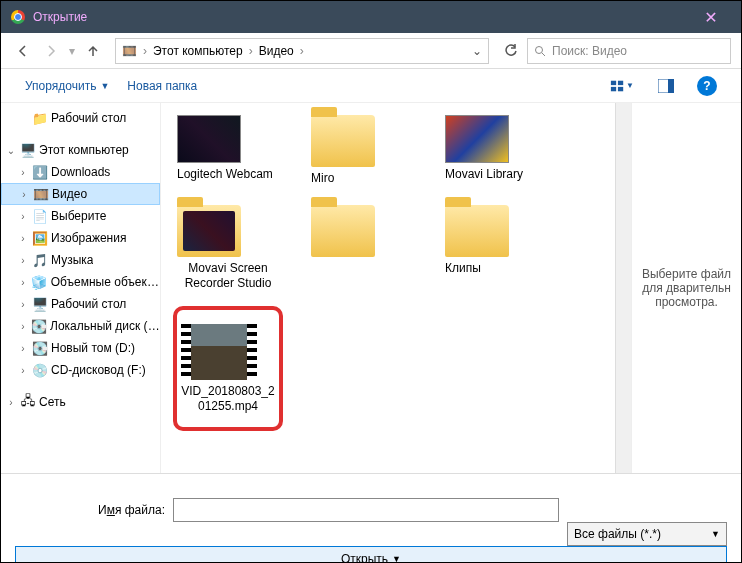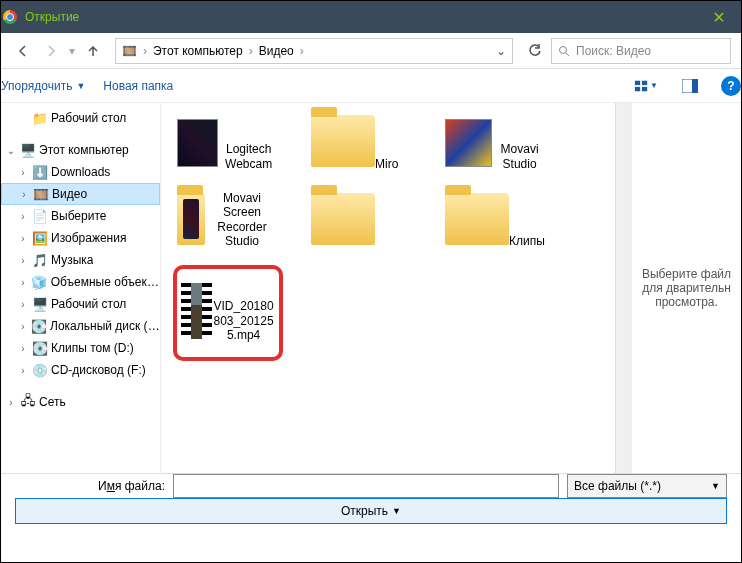--- a/index.html
+++ b/index.html
@@ -1,66 +1,66 @@
 <!DOCTYPE html>
 <html><head>
 <meta charset="utf-8">
 <style>
 * { margin: 0; padding: 0; box-sizing: border-box; font-family: "Segoe UI", Tahoma, sans-serif; font-size: 12px; }
 body { background: #fff; width: 742px; height: 563px; border: 1px solid #000; position: relative; }
-.titlebar { background: #3a4a5a; color: #84cc16; height: 32px; display: flex; align-items: center; padding: 0 2px; }
+.titlebar { background: #3a4a5a; color: #f0abfc; height: 32px; display: flex; align-items: center; padding: 0 10px; }
 .titlebar .chrome-icon { width: 14px; height: 14px; margin-right: 8px; border-radius: 50%; background: conic-gradient(#ea4335 0 120deg, #34a853 120deg 240deg, #fbbc05 240deg 360deg); position: relative; }
 .titlebar .chrome-icon::after { content: ""; position: absolute; inset: 3px; border-radius: 50%; background: #4285f4; border: 1px solid #fff; }
 .titlebar .title { flex: 1; }
 .titlebar .close { width: 40px; text-align: center; font-size: 16px; cursor: pointer; }
 .navbar { height: 36px; display: flex; align-items: center; gap: 4px; padding: 0 10px; border-bottom: 1px solid #ddd; }
 .nav-btn { width: 24px; height: 24px; display: flex; align-items: center; justify-content: center; color: #555; cursor: pointer; }
 .nav-btn.disabled { color: #bbb; }
 .nav-sep { color: #aaa; margin: 0 2px; }
 .addressbar { flex: 1; height: 26px; border: 1px solid #ccc; display: flex; align-items: center; padding: 0 6px; gap: 6px; margin: 0 6px; }
 .addressbar .crumb { cursor: pointer; }
 .addressbar .arrow { color: #888; }
 .addr-dd { color: #555; }
-.searchbox { width: 180px; height: 26px; border: 1px solid #ccc; display: flex; align-items: center; padding: 0 6px; gap: 6px; color: #888; text-align: center; }
-.toolbar { height: 34px; display: flex; align-items: center; padding: 0 0; gap: 18px; border-bottom: 1px solid #eee; }
+.searchbox { width: 204px; height: 26px; border: 1px solid #ccc; display: flex; align-items: center; padding: 0 6px; gap: 6px; color: #888; text-align: center; }
+.toolbar { height: 34px; display: flex; align-items: center; padding: 0 24px; gap: 18px; border-bottom: 1px solid #eee; }
 .toolbar .tb-item { color: #1a5aa0; cursor: pointer; display: flex; align-items: center; gap: 4px; }
 .toolbar .spacer { flex: 1; }
 .toolbar .view-btn { width: 26px; height: 22px; display: flex; align-items: center; justify-content: center; border: 1px solid transparent; cursor: pointer; color: #1a5aa0; }
 .toolbar .help-btn { width: 20px; height: 20px; border-radius: 50%; background: #0078d7; color: #fff; display: flex; align-items: center; justify-content: center; font-weight: bold; cursor: pointer; }
 .body-area { display: flex; height: 370px; }
 .tree { width: 160px; border-right: 1px solid #eee; overflow: hidden; padding-top: 4px; }
 .tree-item { display: flex; align-items: center; height: 22px; padding-left: 4px; gap: 2px; cursor: pointer; white-space: nowrap; }
 .tree-item .exp { width: 12px; color: #666; font-size: 10px; text-align: center; }
 .tree-item .ticon { width: 18px; text-align: center; font-size: 13px; }
 .tree-item .tlabel { overflow: hidden; text-overflow: ellipsis; text-align: right; }
 .tree-item.selected { background: #cce8ff; border: 1px solid #99d1ff; }
 .tree-item.l1 { padding-left: 16px; }
 .files { flex: 1; padding: 8px 12px; overflow: hidden; position: relative; }
 .files-grid { display: flex; flex-wrap: wrap; gap: 12px 24px; align-content: flex-start; }
-.file-item { width: 110px; display: flex; flex-direction: row; align-items: flex-end; text-align: center; cursor: pointer; padding: 4px; }
+.file-item { width: 110px; display: flex; flex-direction: column; align-items: flex-start; text-align: center; cursor: pointer; padding: 4px; }
 .file-item.highlighted { border: 4px solid #e03030; border-radius: 10px; padding: 14px 4px; }
 .folder-ico { width: 64px; height: 52px; background: linear-gradient(#ffe9a8,#f0c24b); border-radius: 4px 4px 2px 2px; position: relative; margin-bottom: 4px; }
 .folder-ico::before { content: ""; position: absolute; top: -8px; left: 0; width: 26px; height: 10px; background: #f0c24b; border-radius: 2px 2px 0 0; }
 .folder-ico.withthumb::after { content: ""; position: absolute; inset: 6px; background: linear-gradient(45deg,#1a2340,#3a1020,#201030); border-radius: 2px; }
 .thumb-dark { width: 64px; height: 48px; background: linear-gradient(45deg,#0a0a1a,#201028,#101820); border: 1px solid #888; margin-bottom: 4px; }
 .thumb-color { width: 64px; height: 48px; background: linear-gradient(135deg,#d04020,#2040a0,#f0c020); border: 1px solid #888; margin-bottom: 4px; }
 .gear-ico { width: 48px; height: 48px; border-radius: 50%; background: radial-gradient(circle,#eee 35%,#ccc 36% 60%,transparent 61%), #ddd; border: 1px solid #bbb; margin-bottom: 4px; position: relative; }
 .video-thumb { width: 76px; height: 56px; background: #5a5040; position: relative; margin-bottom: 4px; }
 .video-thumb::before, .video-thumb::after { content: ""; position: absolute; top: 0; bottom: 0; width: 10px; background: repeating-linear-gradient(#000 0 4px,#fff 4px 8px); }
 .video-thumb::before { left: 0; }
 .video-thumb::after { right: 0; }
 .video-thumb .inner { position: absolute; inset: 0 10px; background: linear-gradient(180deg,#6b7a7f 40%,#4a4030 40%); }
 .file-label { line-height: 1.2; word-break: break-word; }
 .preview { width: 110px; border-left: 1px solid #eee; display: flex; align-items: center; justify-content: center; text-align: center; color: #555; padding: 8px; font-size: 11px; }
 .bottom { border-top: 1px solid #ddd; padding: 0 14px; display: flex; flex-direction: column; }
 .filerow { display: flex; align-items: center; gap: 8px; }
 .filerow label { width: 150px; text-align: right; }
 .filerow label .u { text-decoration: underline; }
 .filename-input { flex: 1; height: 24px; border: 1px solid #888; padding: 0 4px; }
-.filter-select { width: 160px; height: 24px; border: 1px solid #888; background: #f3f3f3; padding: 0 6px; display: flex; align-items: center; justify-content: space-between; cursor: pointer; }
+.filter-select { width: 160px; height: 24px; border: 1px solid #888; background: #f3f3f3; padding: 0 6px; display: flex; align-items: center; justify-content: space-between; cursor: pointer; margin-top: 48px; }
 .btnrow { display: flex; justify-content: flex-end; gap: 8px; flex-direction: column; }
 .btn { min-width: 88px; height: 26px; border: 1px solid #adadad; background: #e1e1e1; cursor: pointer; display: flex; align-items: center; justify-content: center; padding: 0 10px; }
 .btn.primary { border: 1px solid #0078d7; background: #e5f1fb; }
 .btn .dd { margin-left: 4px; font-size: 9px; }
 .scrollbar-stub { position: absolute; right: 0; top: 0; bottom: 0; width: 16px; background: #f0f0f0; border-left: 1px solid #ddd; }
 svg { display: block; }
 </style>
 </head>
 <body>
 
@@ -188,21 +188,21 @@
         <span class="tlabel">Рабочий стол</span>
       </div>
     <div class="tree-item l1">
         <span class="exp">›</span>
         <span class="ticon">💽</span>
         <span class="tlabel">Локальный диск (C:)</span>
       </div>
     <div class="tree-item l1">
         <span class="exp">›</span>
         <span class="ticon">💽</span>
-        <span class="tlabel">Клипы том (D:)</span>
+        <span class="tlabel">Новый том (D:)</span>
       </div>
     <div class="tree-item l1">
         <span class="exp">›</span>
         <span class="ticon">💿</span>
         <span class="tlabel">CD-дисковод (F:)</span>
       </div>
     <div style="height:10px"></div>
     <div class="tree-item">
         <span class="exp">›</span>
         <span class="ticon">🖧</span>
@@ -215,21 +215,21 @@
       <div class="file-item">
           <div class="thumb-dark"></div>
           <div class="file-label">Logitech Webcam</div>
         </div>
       <div class="file-item">
           <div class="folder-ico"></div>
           <div class="file-label">Miro</div>
         </div>
       <div class="file-item">
           <div class="thumb-color"></div>
-          <div class="file-label">Movavi Studio</div>
+          <div class="file-label">Movavi Library</div>
         </div>
       <div class="file-item">
           <div class="folder-ico withthumb"></div>
           <div class="file-label">Movavi Screen Recorder Studio</div>
         </div>
       <div class="file-item">
           <div class="folder-ico"></div>
         </div>
       <div class="file-item">
           <div class="folder-ico"></div>

